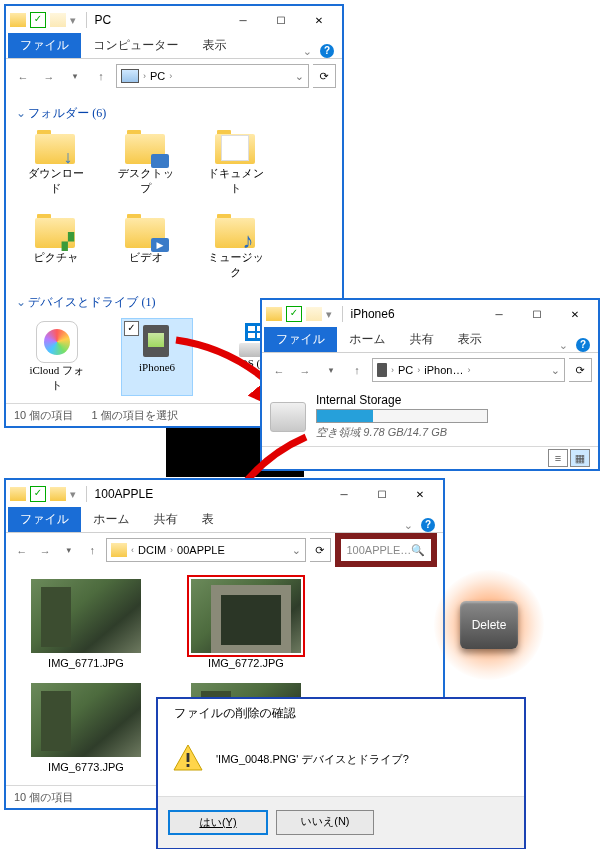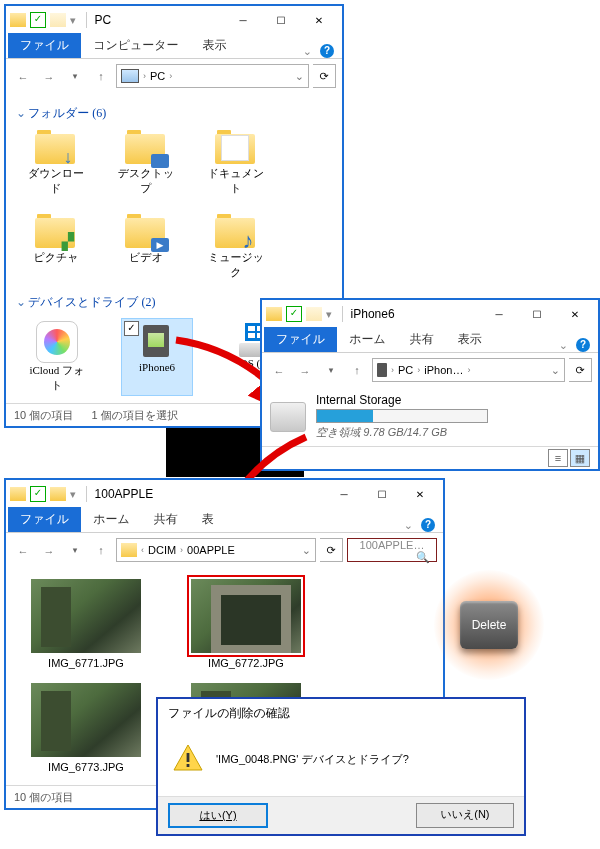--- a/index.html
+++ b/index.html
@@ -115,26 +115,25 @@
   width: 22px;
   height: 22px;
   border: 1px solid #b0b0b0;
   border-left: none;
   display: flex;
   align-items: center;
   justify-content: center;
 }
 .searchbox {
   height: 22px;
-  border: 1px solid #7f1d1d;
+  border: 6px solid #7f1d1d;
   display: flex;
   align-items: center;
   padding: 0 6px;
   color: #888;
-  flex-direction: column;
 }
 .content {
   padding: 8px 10px;
   font-family: Liberation Serif, serif;
 }
 .group-header {
   color: #0645ad;
   font-size: 12px;
   margin: 4px 0 8px 0;
 }
@@ -380,36 +379,36 @@
   align-items: center;
   justify-content: center;
 }
 
 .dialog {
   position: absolute;
   background: #fff;
   border: 2px solid #1a42b3;
 }
 .dialog-title {
-  padding: 6px 10px;
+  padding: 6px 16px;
   font-size: 12px;
   background: #fff;
 }
 .dialog-body {
   display: flex;
   align-items: center;
   gap: 12px;
   padding: 14px 14px 20px 14px;
 }
 .warn-icon svg { width: 32px; height: 32px; }
 .dialog-btns {
   display: flex;
-  justify-content: space-between;
+  justify-content: flex-start;
   gap: 8px;
-  padding: 6px 10px;
+  padding: 13px 10px;
   background: #f0f0f0;
   border-top: 1px solid #ddd;
 }
 .dlg-btn {
   min-width: 76px;
   padding: 3px 10px;
   border: 1px solid #888;
   background: #e9e9e9;
   text-align: center;
 }
@@ -532,21 +531,21 @@
       </div>
       <div class="folder-item">
         <div class="folder-icon">
             <div class="folder-tab"></div>
             <div class="folder-back"></div>
             <div class="overlay-glyph" style="font-size:22px;color:#2a6bbd">♪</div>
           </div>
         <span>ミュージック</span>
       </div>
     </div>
-    <div class="group-header" style="margin-top:14px"><span class="chev">⌄</span><span>デバイスとドライブ (2)</span></div>
+    <div class="group-header" style="margin-top:14px"><span class="chev">⌄</span><span>デバイスとドライブ (1)</span></div>
     <div class="icons-row" style="margin-left:6px">
       <div class="drive-item">
         <div class="photos-icon">
             <div class="photos-wheel"></div>
           </div>
         <span>iCloud フォト</span>
       </div>
       <div class="drive-item selected">
         <div class="checkbox">✓</div>
         <div class="phone-icon">

